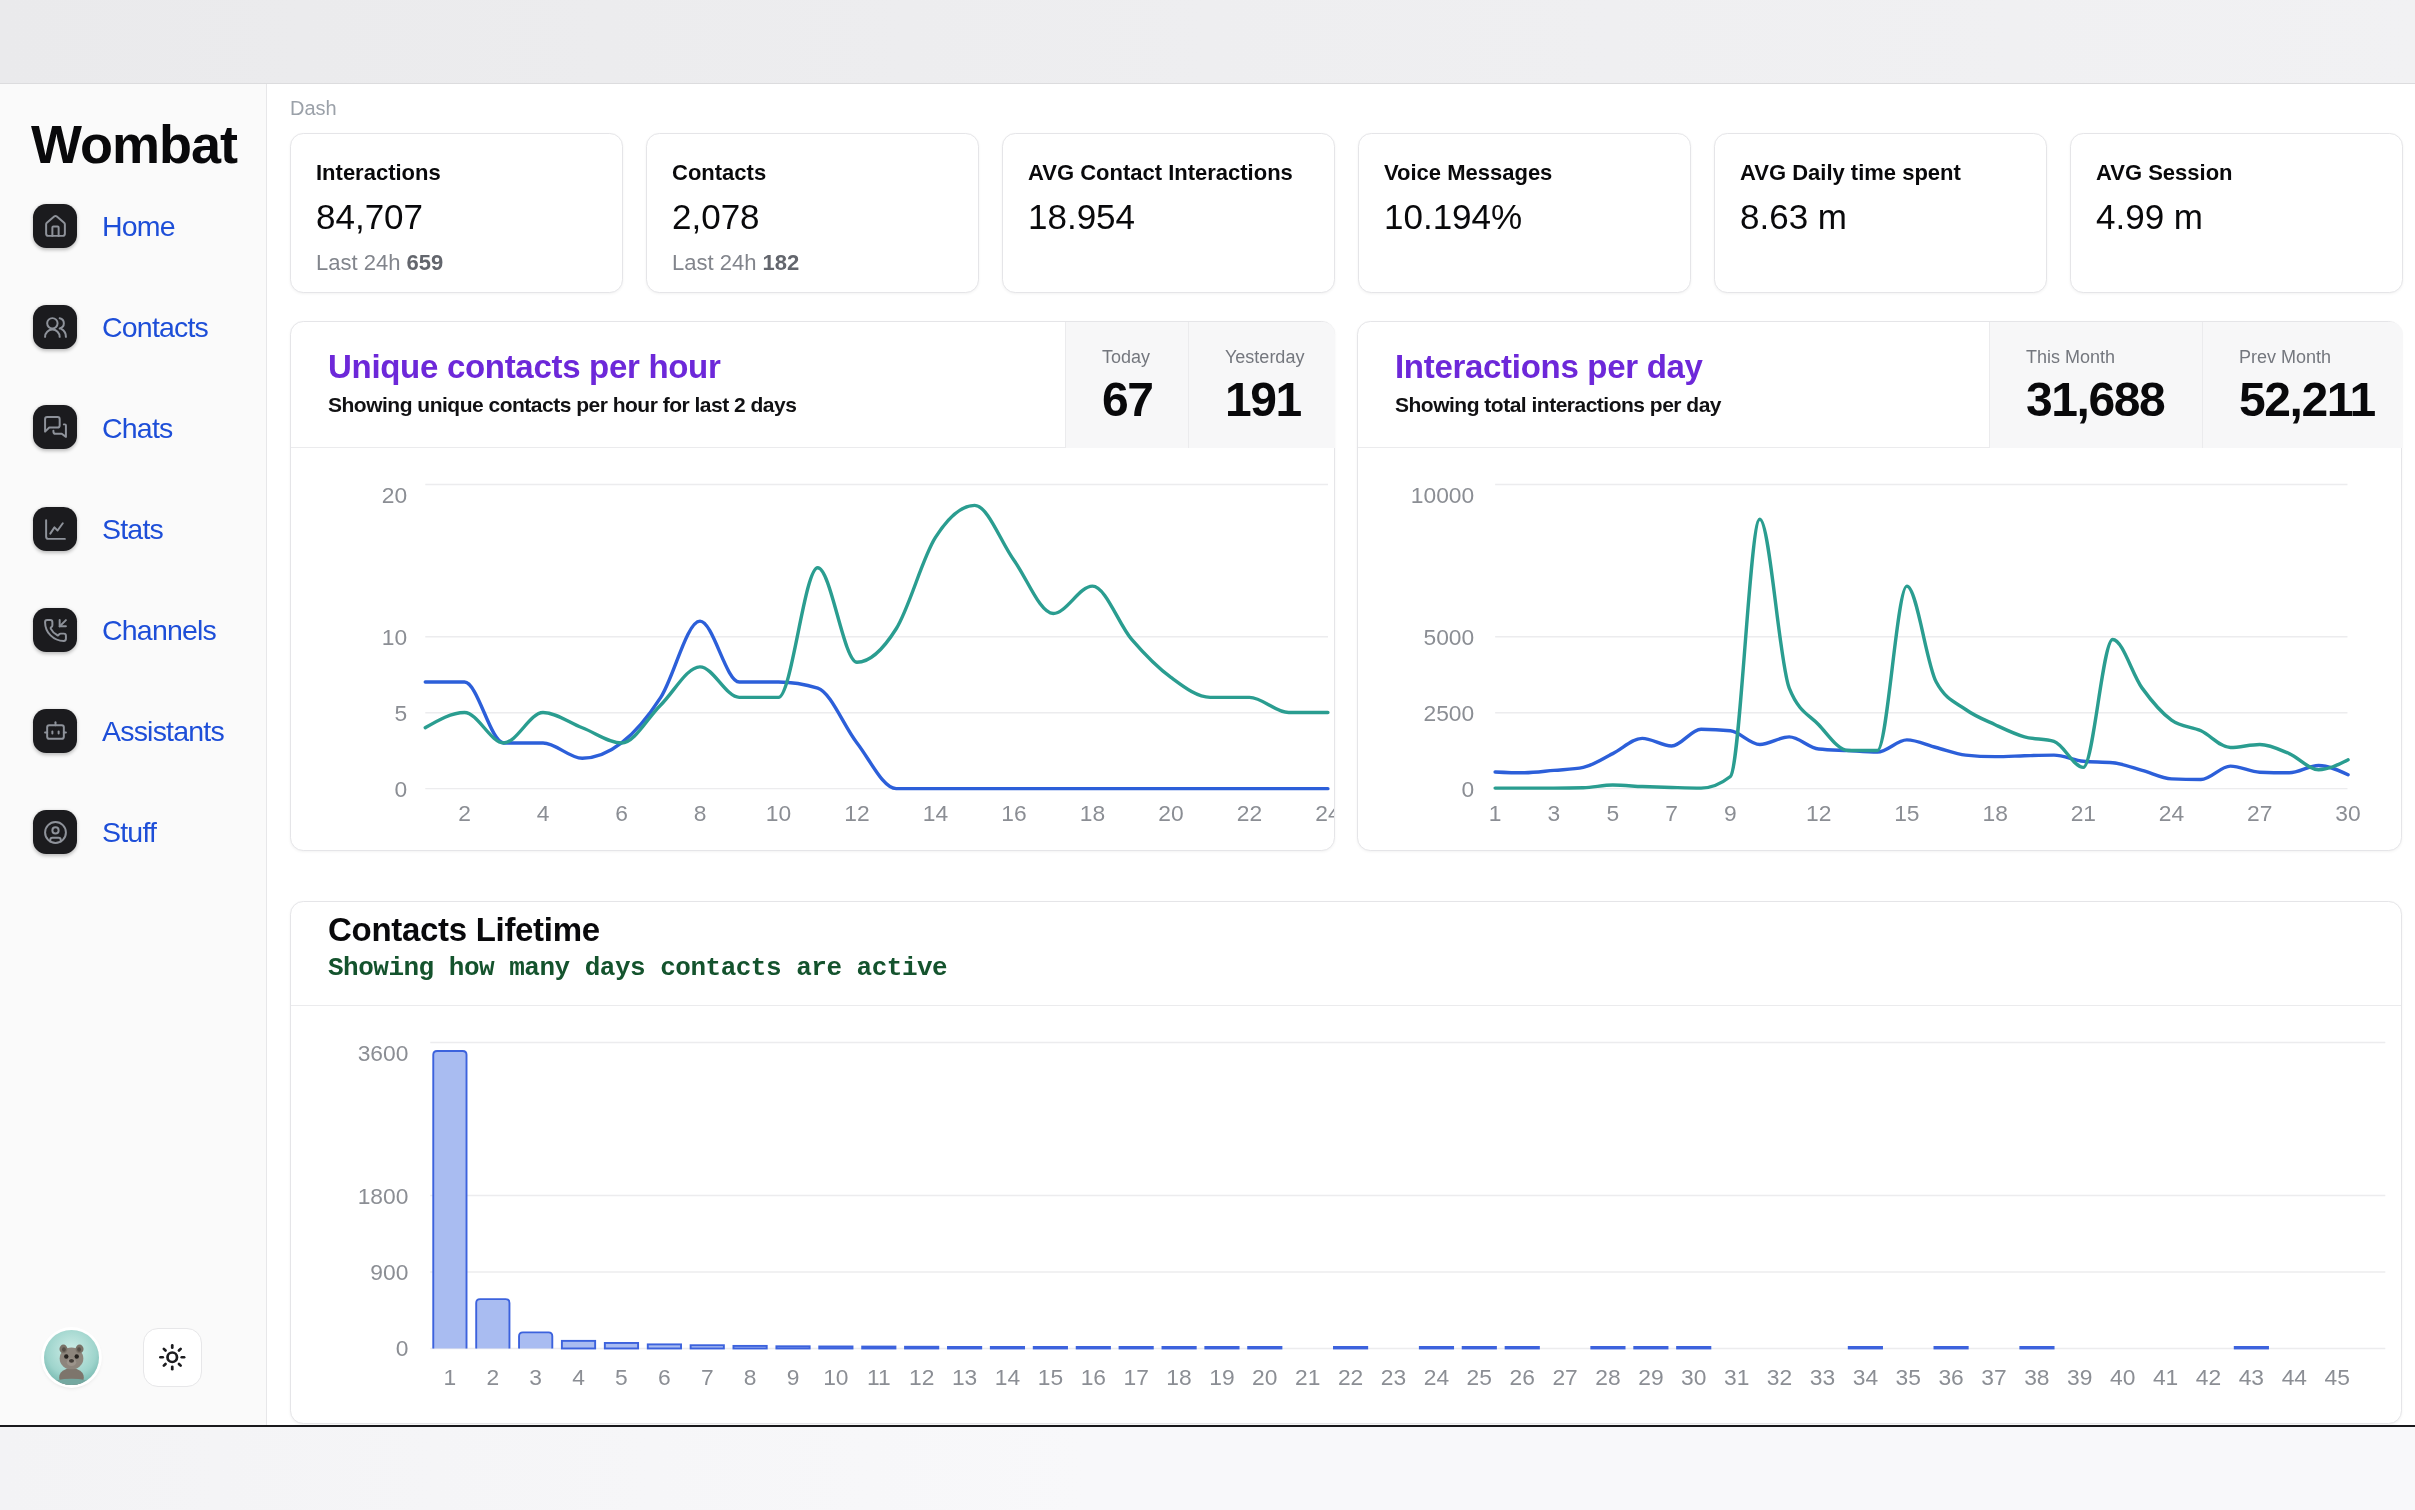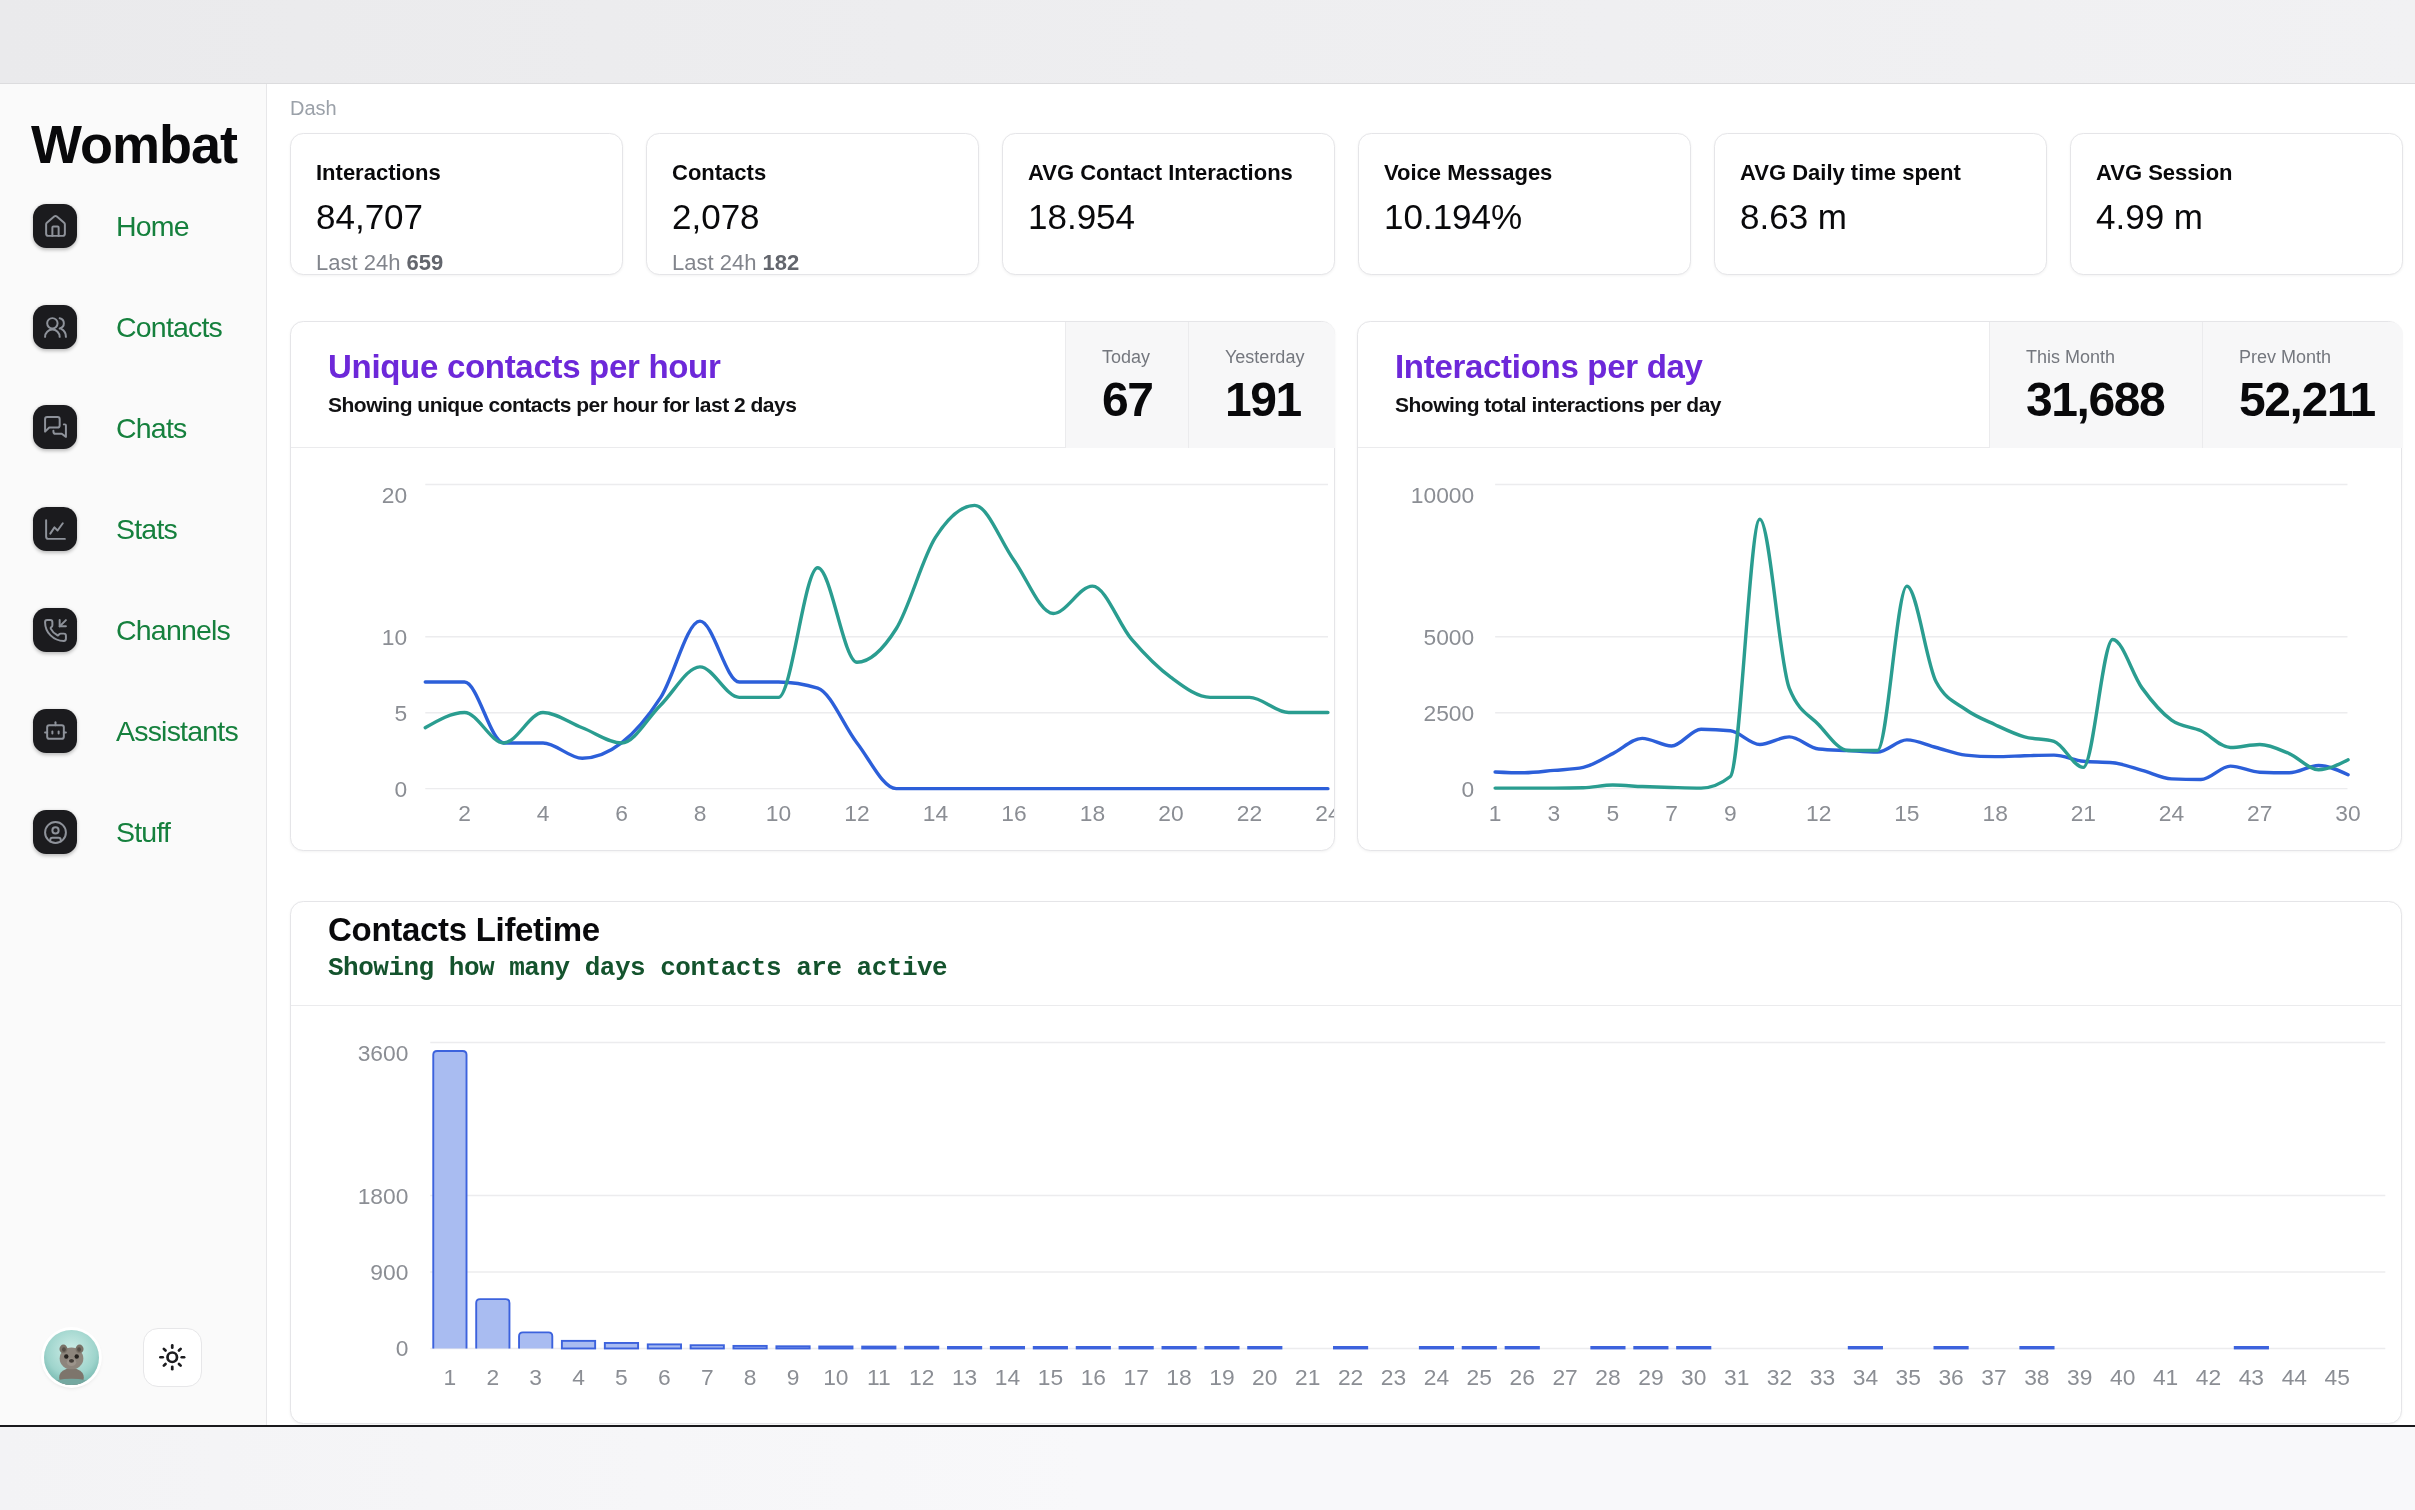--- a/index.html
+++ b/index.html
@@ -7,30 +7,30 @@
 .topband { position:absolute; left:0; top:0; width:2416px; height:83px;
   background:linear-gradient(to right,#eaeaec 0%,#eeeef0 50%,#f1f1f3 100%); }
 .botband { position:absolute; left:0; top:1427px; width:2416px; height:84px;
   background:linear-gradient(to right,#f3f3f5 0%,#f8f8fa 45%,#f8f8fa 100%); }
 .app { position:absolute; left:0; top:83px; width:2416px; height:1344px; background:#fff;
   border-top:1px solid #dcdcde; border-bottom:2.9px solid #19191c; }
 .sidebar { position:absolute; left:0; top:0; width:267px; height:100%; background:#fafafa; border-right:1px solid #e7e7e9; }
 .logo { position:absolute; left:31px; top:28.5px; font-size:54px; font-weight:700; color:#09090b; letter-spacing:-1px; }
 .icbox { position:absolute; left:33px; width:44px; height:44px; border-radius:13.3px; background:#1b1b1e;
   display:flex; align-items:center; justify-content:center; box-shadow:0 1.9px 3.8px rgba(0,0,0,.25); }
-.navlab { position:absolute; left:116px; font-size:28.5px; letter-spacing:-0.8px; color:#15803d; line-height:48px; }
+.navlab { position:absolute; left:102px; font-size:28.5px; letter-spacing:-0.8px; color:#1d4ed8; line-height:48px; }
 .avatar { position:absolute; left:44px; top:1246px; width:55px; height:55px; border-radius:50%;
   box-shadow:0 0 0 2.9px #fff, 0 1.9px 5.7px rgba(0,0,0,.18); overflow:hidden; }
 .themebtn { position:absolute; left:143px; top:1244px; width:59px; height:59px; border-radius:15px;
   background:#fff; border:1.9px solid #e7e7e9; display:flex; align-items:center; justify-content:center; }
 .main { position:absolute; left:268px; top:0; right:0; height:100%; background:#fff; }
 .dash { position:absolute; left:290px; top:98px; font-size:20px; color:#9ba1a9; line-height:20px; }
 .card { position:absolute; background:#fff; border:1px solid #e5e5e8; border-radius:13.3px;
   box-shadow:0 1px 2.9px rgba(0,0,0,.05); }
-.scard { position:absolute; top:133px; width:333px; height:142px; background:#fff; border:1px solid #e5e5e8;
+.scard { position:absolute; top:133px; width:333px; height:160px; background:#fff; border:1px solid #e5e5e8;
   border-radius:13.3px; box-shadow:0 1px 2.9px rgba(0,0,0,.05); padding:25px 0 0 25px; }
 .s-lab { font-size:22px; font-weight:700; color:#09090b; line-height:27px; }
 .s-val { font-size:35px; color:#09090b; margin-top:9.5px; line-height:42px; }
 .s-sub { font-size:22px; color:#82858c; margin-top:11.4px; line-height:27px; }
 .s-sub b { color:#63666d; }
 .chead { position:absolute; left:0; top:0; right:0; height:126px; border-bottom:1px solid #ebebed; }
 .ctitle { position:absolute; left:37px; top:27.6px; font-size:33px; font-weight:700; color:#6d28d9; line-height:33px; letter-spacing:-0.3px; }
 .csub { position:absolute; left:37px; top:72px; font-size:21px; font-weight:700; color:#111113; line-height:21px; letter-spacing:-0.5px; }
 .hbox { position:absolute; top:0; height:126px; background:#f7f7f8; border-left:1px solid #ebebed; }
 .hbox .bl { position:absolute; left:36px; top:26px; font-size:18px; color:#74777e; line-height:18px; }

